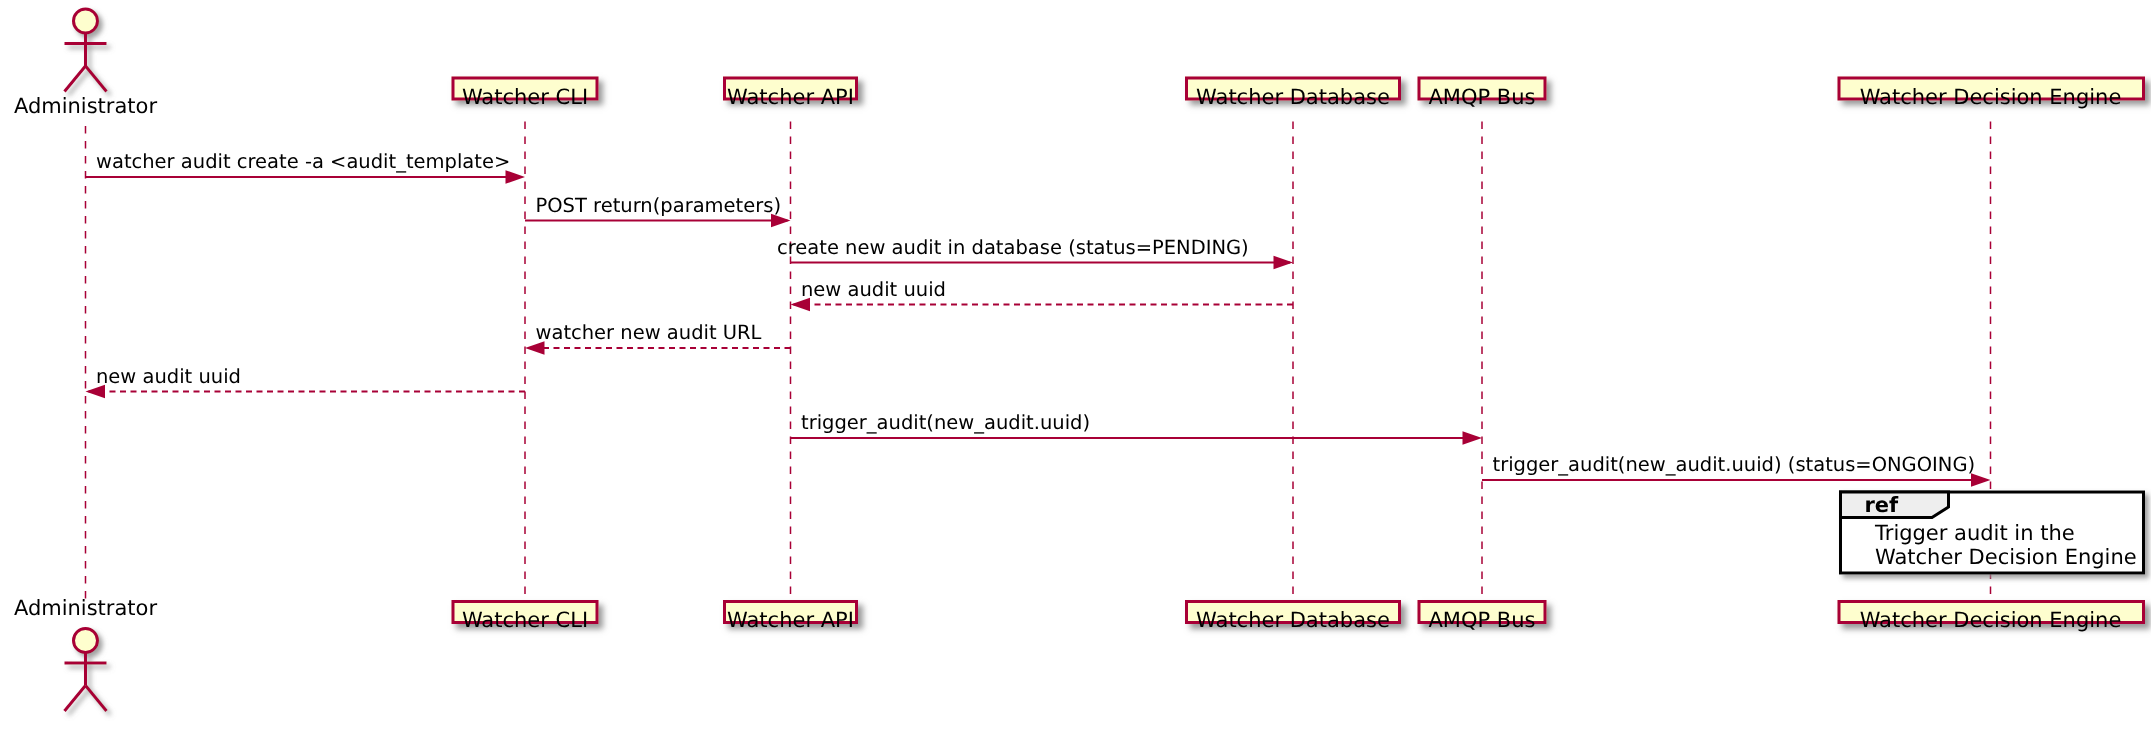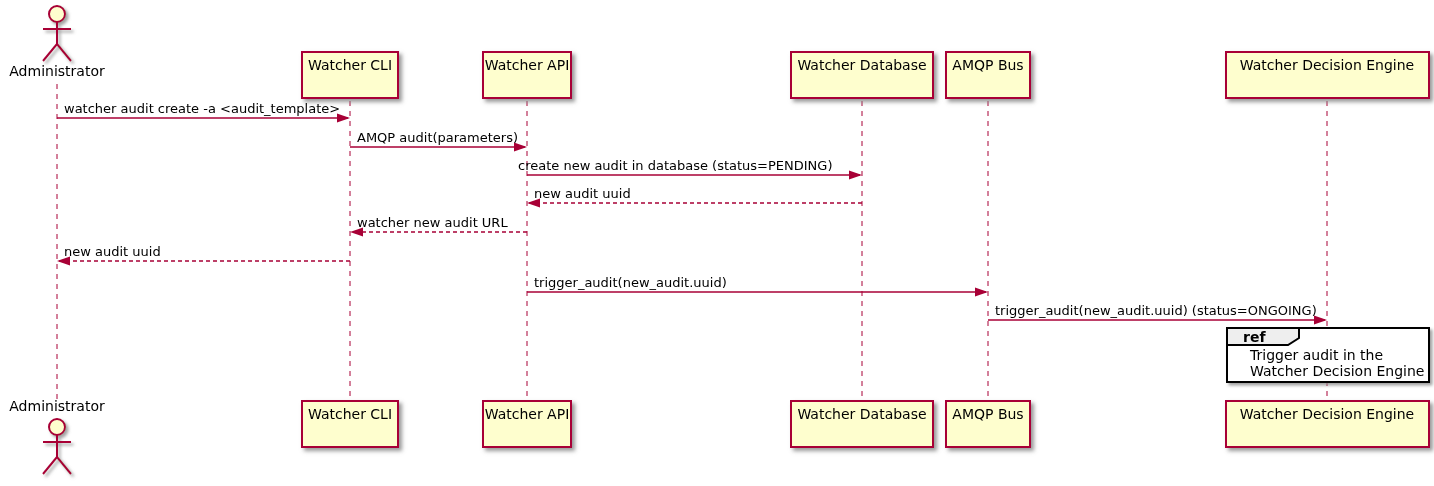--- a/index.html
+++ b/index.html
@@ -1,19 +1,19 @@
 <!DOCTYPE html>
 <html><head>
 <meta charset="utf-8">
 <style>
   html,body{margin:0;padding:0;background:#ffffff;}
   #stage{position:relative;width:1434px;height:486px;background:#ffffff;overflow:hidden;
          font-family:"DejaVu Sans", sans-serif;color:#000;}
   #stage svg{position:absolute;left:0;top:0;}
-  .pbox{position:absolute;box-sizing:border-box;height:48px;background:#FEFECE;
+  .pbox{position:absolute;box-sizing:border-box;height:16px;background:#FEFECE;
         border:2px solid #A80036;font-size:14px;line-height:25px;text-align:center;
         box-shadow:3px 3px 4px rgba(135,135,135,0.85);white-space:nowrap;}
   .msg{position:absolute;font-size:13px;white-space:nowrap;}
   .actor-label{position:absolute;font-size:14px;text-align:center;width:160px;white-space:nowrap;}
 </style>
 </head>
 <body>
 
 <div id="stage">
     <svg width="1434" height="486">
@@ -70,20 +70,20 @@
     <div class="pbox" style="left: 301px; top: 400px; width: 98px;">Watcher CLI</div>
     <div class="pbox" style="left: 482px; top: 51px; width: 90px;">Watcher API</div>
     <div class="pbox" style="left: 482px; top: 400px; width: 90px;">Watcher API</div>
     <div class="pbox" style="left: 790px; top: 51px; width: 144px;">Watcher Database</div>
     <div class="pbox" style="left: 790px; top: 400px; width: 144px;">Watcher Database</div>
     <div class="pbox" style="left: 945px; top: 51px; width: 86px;">AMQP Bus</div>
     <div class="pbox" style="left: 945px; top: 400px; width: 86px;">AMQP Bus</div>
     <div class="pbox" style="left: 1224.5px; top: 51px; width: 205px;">Watcher Decision Engine</div>
     <div class="pbox" style="left: 1224.5px; top: 400px; width: 205px;">Watcher Decision Engine</div>
     <div class="msg" style="left: 64px; top: 101px;">watcher audit create -a &lt;audit_template&gt;</div>
-    <div class="msg" style="left: 357px; top: 130px;">AMQP audit(parameters)</div>
+    <div class="msg" style="left: 357px; top: 130px;">POST return(parameters)</div>
     <div class="msg" style="left: 518px; top: 158px;">create new audit in database (status=PENDING)</div>
     <div class="msg" style="left: 534px; top: 186px;">new audit uuid</div>
     <div class="msg" style="left: 357px; top: 215px;">watcher new audit URL</div>
     <div class="msg" style="left: 64px; top: 244px;">new audit uuid</div>
     <div class="msg" style="left: 995px; top: 303px;">trigger_audit(new_audit.uuid) (status=ONGOING)</div>
     <div class="msg" style="left: 534px; top: 275px;">trigger_audit(new_audit.uuid)</div>
   </div>
 
 </body></html>

